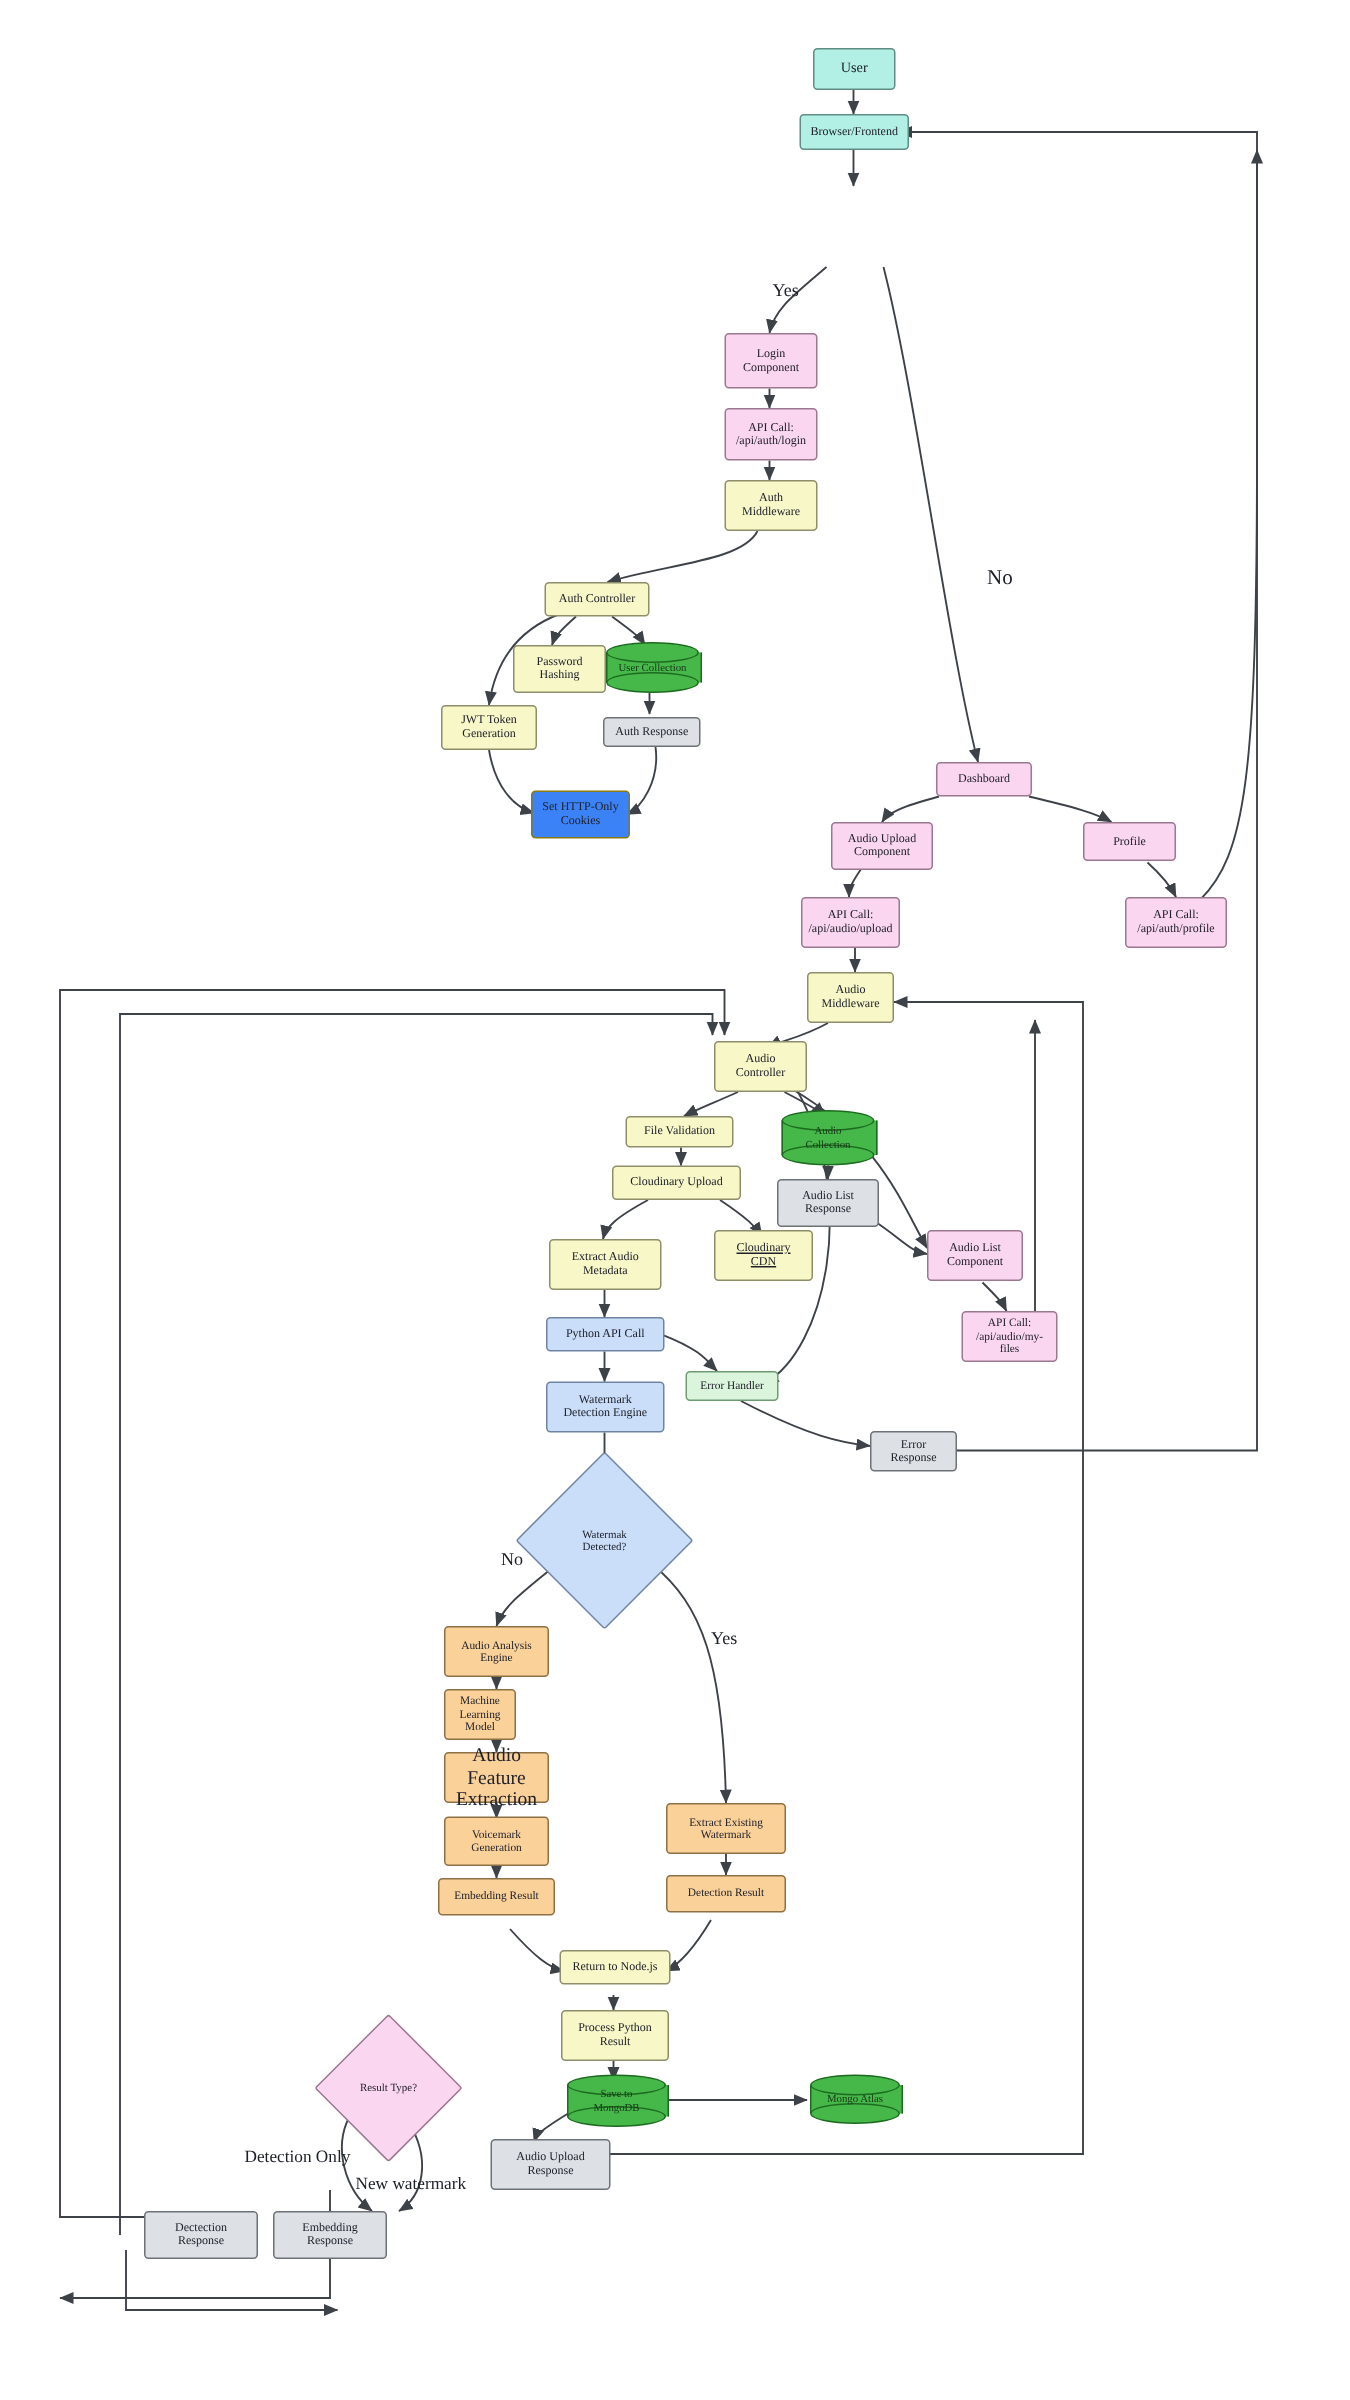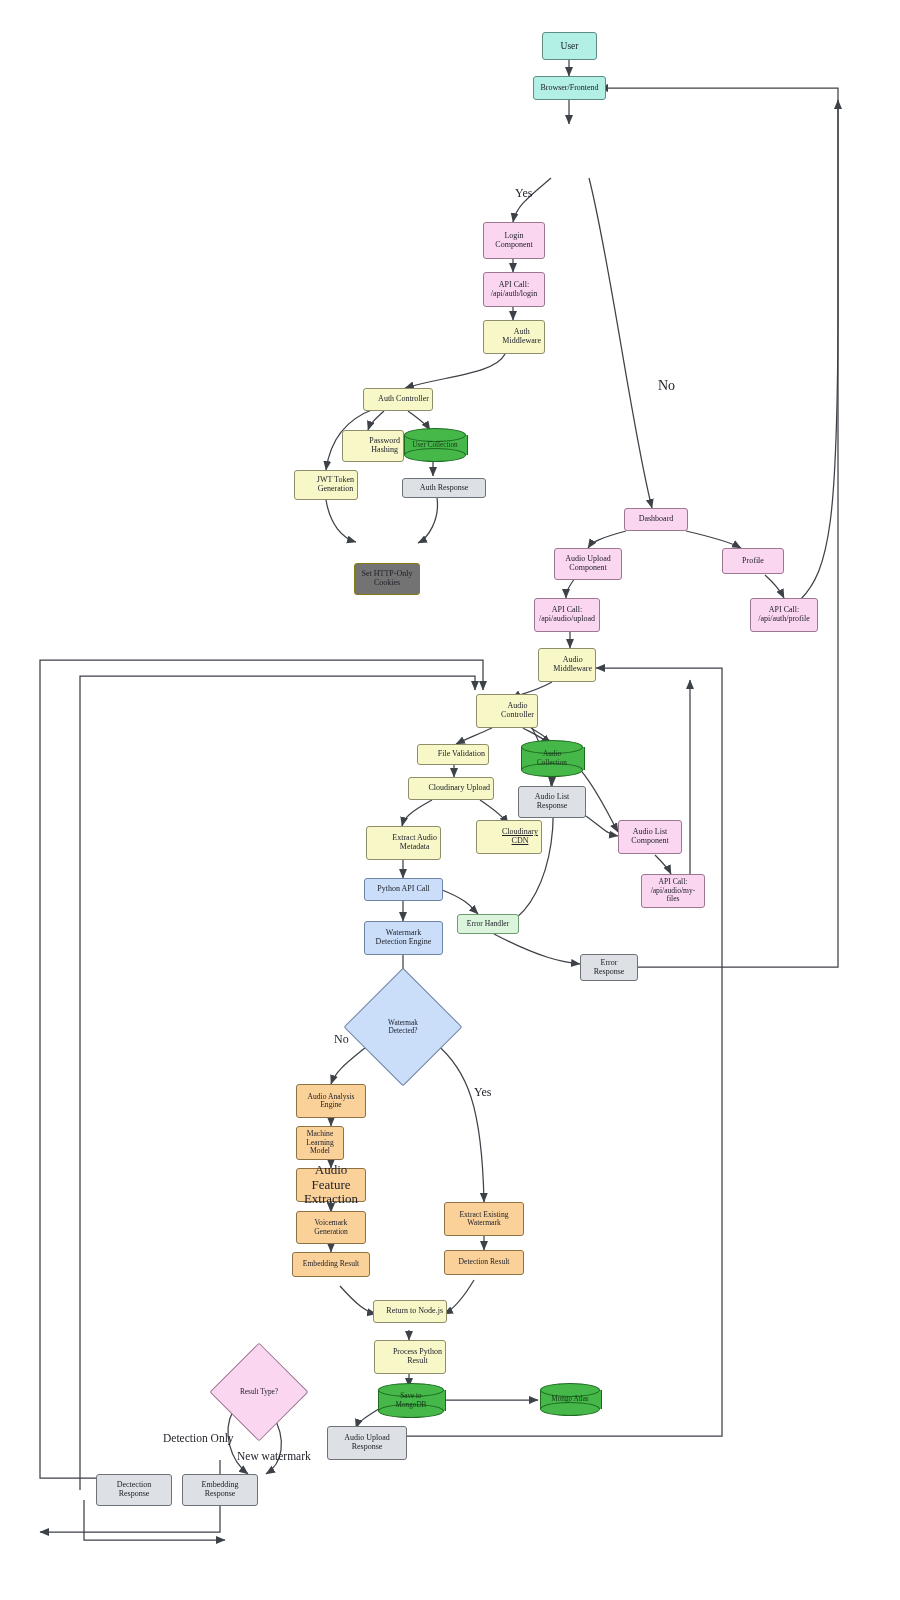--- a/index.html
+++ b/index.html
@@ -5,22 +5,22 @@
   html,body{margin:0;padding:0;background:#ffffff;}
   body{font-family:"Liberation Serif", serif;}
   #canvas{position:relative;width:900px;height:1600px;background:#ffffff;overflow:hidden;}
   svg.edges{position:absolute;left:0;top:0;width:900px;height:1600px;pointer-events:none;}
   .node{position:absolute;box-sizing:border-box;display:flex;align-items:center;justify-content:center;
         text-align:center;border:1.3px solid #555555;border-radius:3px;color:#20222b;
         font-family:"Liberation Serif", serif;line-height:1.12;padding:2px 3px;}
   .node span{display:block;white-space:pre-line;}
   .t-user{background:#b2efe4;border-color:#5f8d84;}
   .t-pink{background:#fbd6f0;border-color:#9b7790;}
-  .t-yellow{background:#f7f7c8;border-color:#8e8e6a;justify-content:flex-end;}
-  .t-gold{background:#737373;border-color:#8a7a10;margin-top:36px;}
+  .t-yellow{background:#f7f7c8;border-color:#8e8e6a;}
+  .t-gold{background:#3b82f6;border-color:#8a7a10;}
   .t-gray{background:#dde1e6;border-color:#6d7278;}
   .t-blue{background:#cadefa;border-color:#6f84a3;}
   .t-orange{background:#fbd19a;border-color:#8d7044;}
   .t-mint{background:#daf5dc;border-color:#6e9b72;}
   .diamond{position:absolute;display:flex;align-items:center;justify-content:center;text-align:center;}
   .diamond .dshape{position:absolute;left:0;top:0;width:100%;height:100%;
         background:#fbd6f0;border:1.3px solid #9b7790;transform:rotate(45deg);box-sizing:border-box;border-radius:2px;}
   .diamond.blue .dshape{background:#cadefa;border-color:#6f84a3;}
   .diamond .dlabel{position:relative;z-index:2;color:#20222b;white-space:pre-line;line-height:1.12;}
   .cyl{position:absolute;box-sizing:border-box;}
@@ -202,21 +202,21 @@
     <div class="top"></div>
     <div class="bot"></div>
     <div class="ctext" style="font-size:7.2px;">User Collection</div>
   </div>
 
   <div class="node t-yellow" style="left:294px;top:470px;width:64px;height:30px;font-size:8px;">
     <span>JWT Token
 Generation</span>
   </div>
 
-  <div class="node t-gray" style="left:402px;top:478px;width:84px;height:20px;font-size:8px;text-align:right;">
+  <div class="node t-gray" style="left:402px;top:478px;width:65px;height:20px;font-size:8px;text-align:right;">
     <span>Auth Response</span>
   </div>
 
   <div class="node t-gold" style="left:354px;top:527px;width:66px;height:32px;font-size:8px;">
     <span>Set HTTP-Only
 Cookies</span>
   </div>
 
   <div class="node t-pink" style="left:624px;top:508px;width:64px;height:23px;font-size:8px;">
     <span>Dashboard</span>

